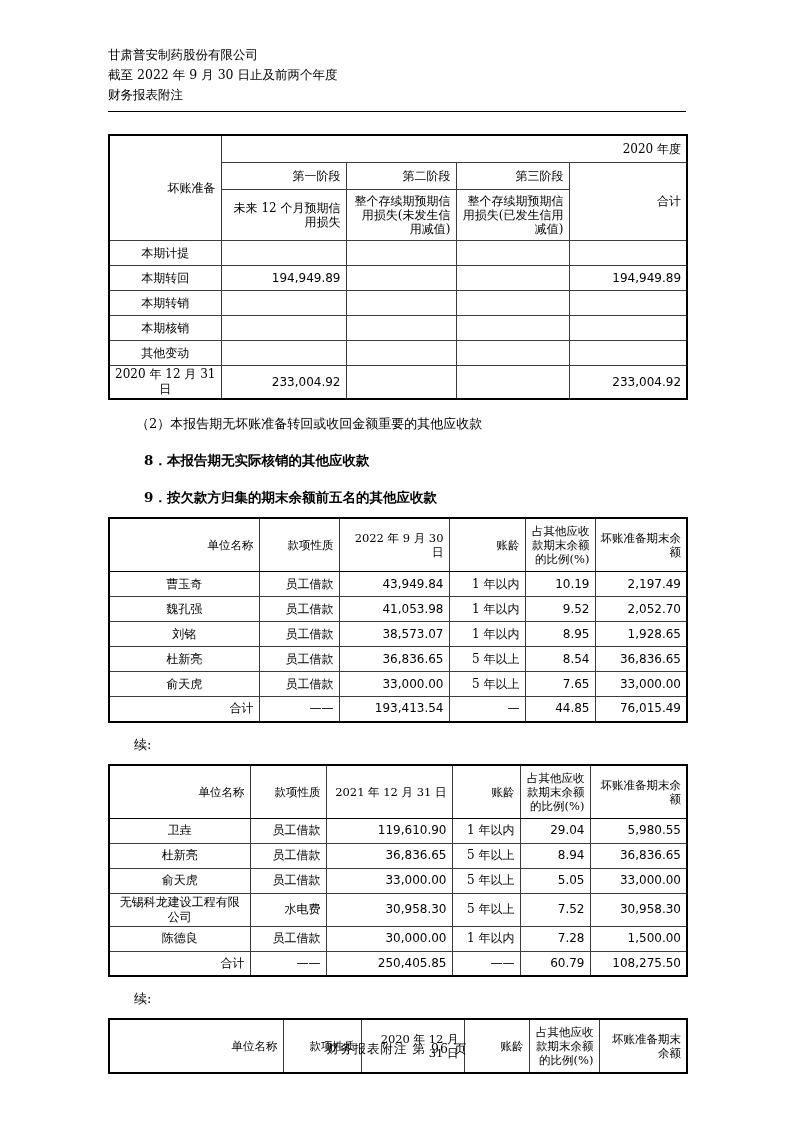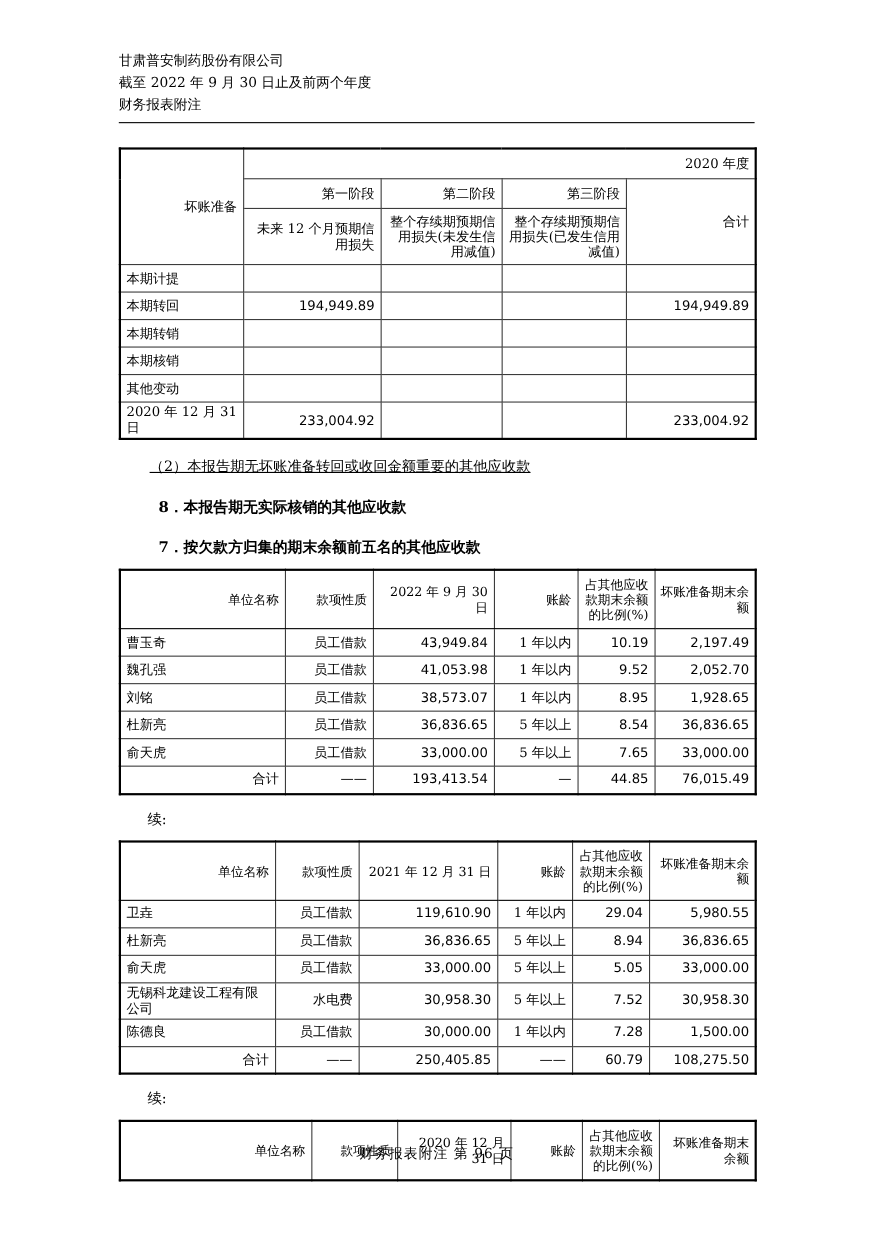--- a/index.html
+++ b/index.html
@@ -8,31 +8,31 @@
         box-shadow:0 0 2px #bbb;}
   .content{position:absolute;left:108px;top:0;width:578px;}
   .doc-header{padding-top:45px;font-size:12.5px;line-height:20px;}
   .rule{border-bottom:1.5px solid #000;margin-top:6px;}
 
   table.t{border-collapse:collapse;width:578px;table-layout:fixed;border:2px solid #000;}
   table.t td{border:1px solid #3c3c3c;padding:1px 5px;font-size:12px;line-height:15px;
              vertical-align:middle;overflow:hidden;}
   .ctr{text-align:right;}
   .num{text-align:right;font-family:"DejaVu Sans","Liberation Sans",sans-serif;font-size:11.5px;margin-left:12px;}
-  .lbl{text-align:left;}
+  .lbl{text-align:center;}
   .t1{margin-top:22px;}
   .t1 tr.hrow1 td{height:24px;}
   .t1 tr.hrow2 td{height:24px;}
   .t1 tr.hrow3 td{height:48px;font-size:12px;line-height:14px;}
   .t1 tbody tr.drow{height:25px;}
   .t2{margin-top:10px;}
   .t2 thead td{height:50px;font-size:11.5px;line-height:14px;border-bottom:1.5px solid #000;}
   .t2 tbody tr{height:25px;}
   .t2 tr.total td{border-top:1.5px solid #000;}
-  .note2{margin:15px 0 16px 28px;font-size:13px;text-decoration:underline;}
+  .note2{margin:15px 0 16px 28px;font-size:13px;}
   .hbold{margin:19px 0 0 36px;font-size:13.5px;font-weight:bold;}
   .cont{margin:13px 0 5px 26px;font-size:13px;}
   .dash{font-family:"DejaVu Sans","Liberation Sans",sans-serif;}
   .page-footer{position:absolute;top:1041px;left:108px;width:578px;text-align:center;
                font-size:12.5px;letter-spacing:1px;}
 </style>
 </head>
 <body>
 
 <div class="page">
@@ -109,21 +109,21 @@
           <td class="num">233,004.92</td>
           <td class="num"></td>
           <td class="num"></td>
           <td class="num">233,004.92</td>
         </tr>
       </tbody>
     </table>
 
     <p class="note2">（2）本报告期无坏账准备转回或收回金额重要的其他应收款</p>
     <p class="hbold">8．本报告期无实际核销的其他应收款</p>
-    <p class="hbold">7．按欠款方归集的期末余额前五名的其他应收款</p>
+    <p class="hbold">9．按欠款方归集的期末余额前五名的其他应收款</p>
 
     <table class="t t2">
       <colgroup>
           <col style="width:150px">
           <col style="width:80px">
           <col style="width:110px">
           <col style="width:76px">
           <col style="width:70px">
           <col style="width:92px">
         </colgroup>

